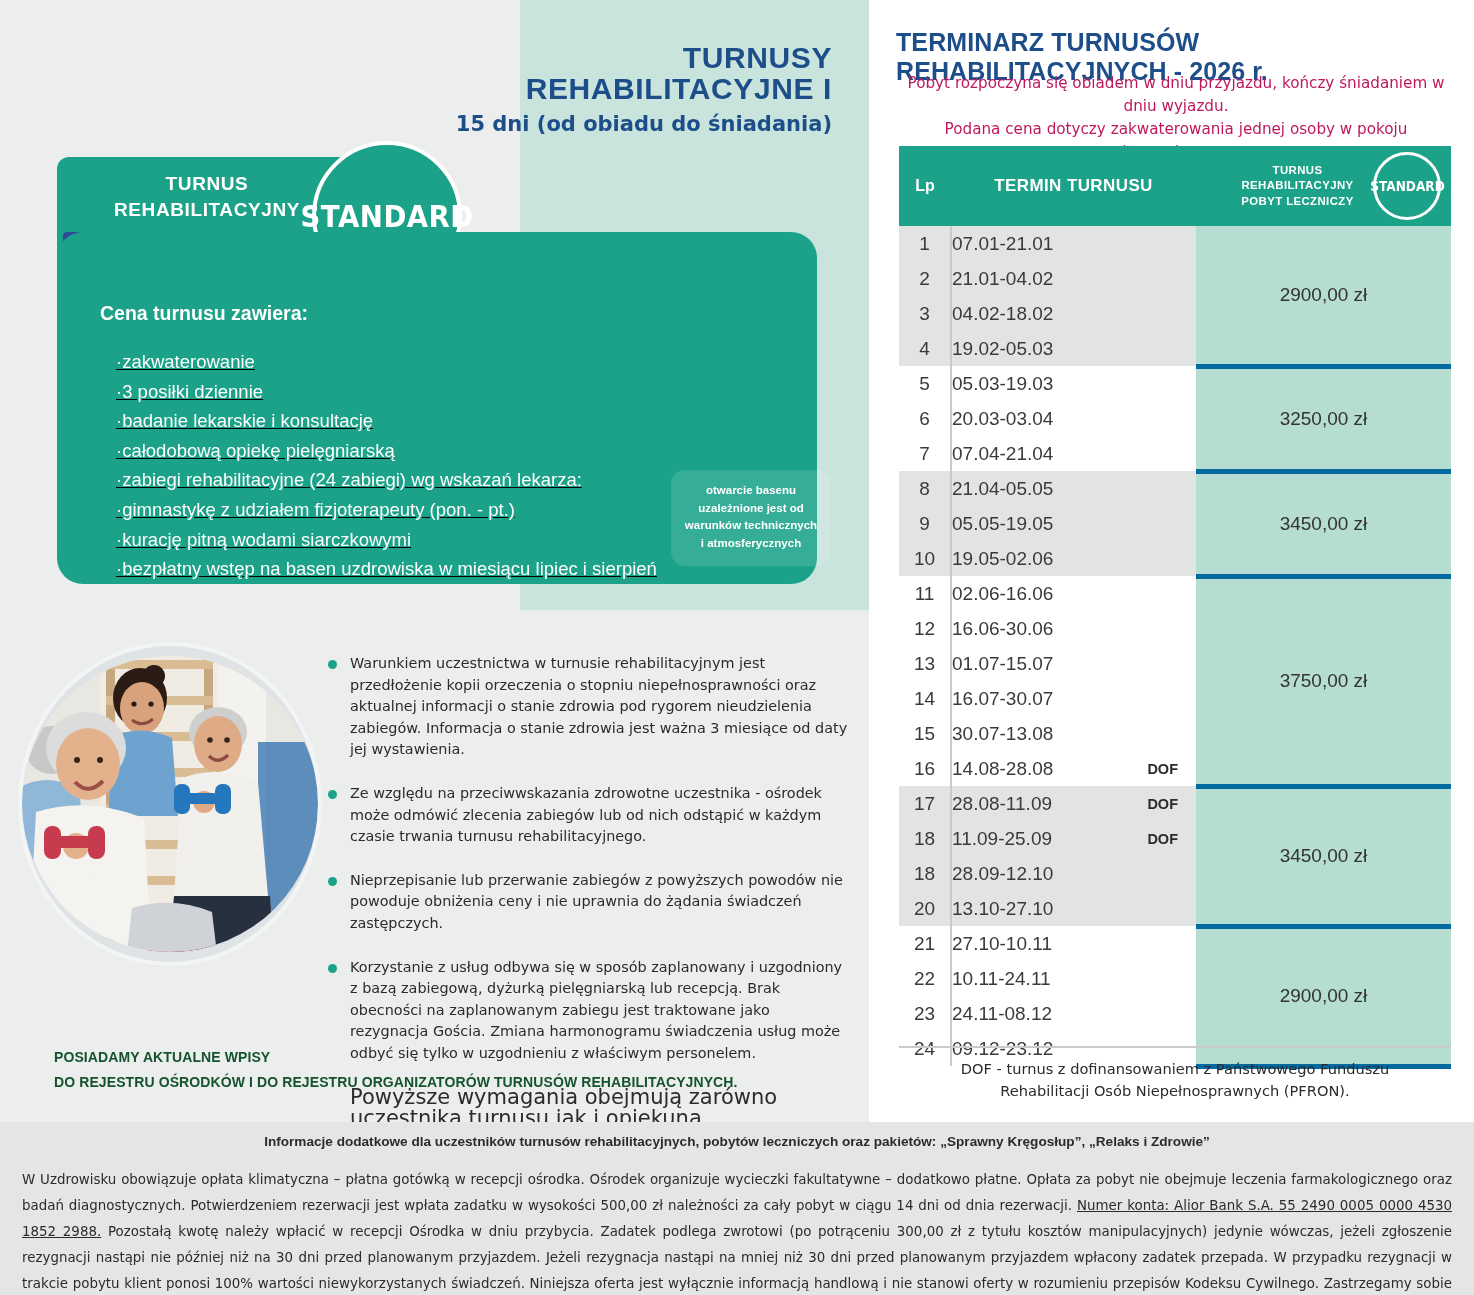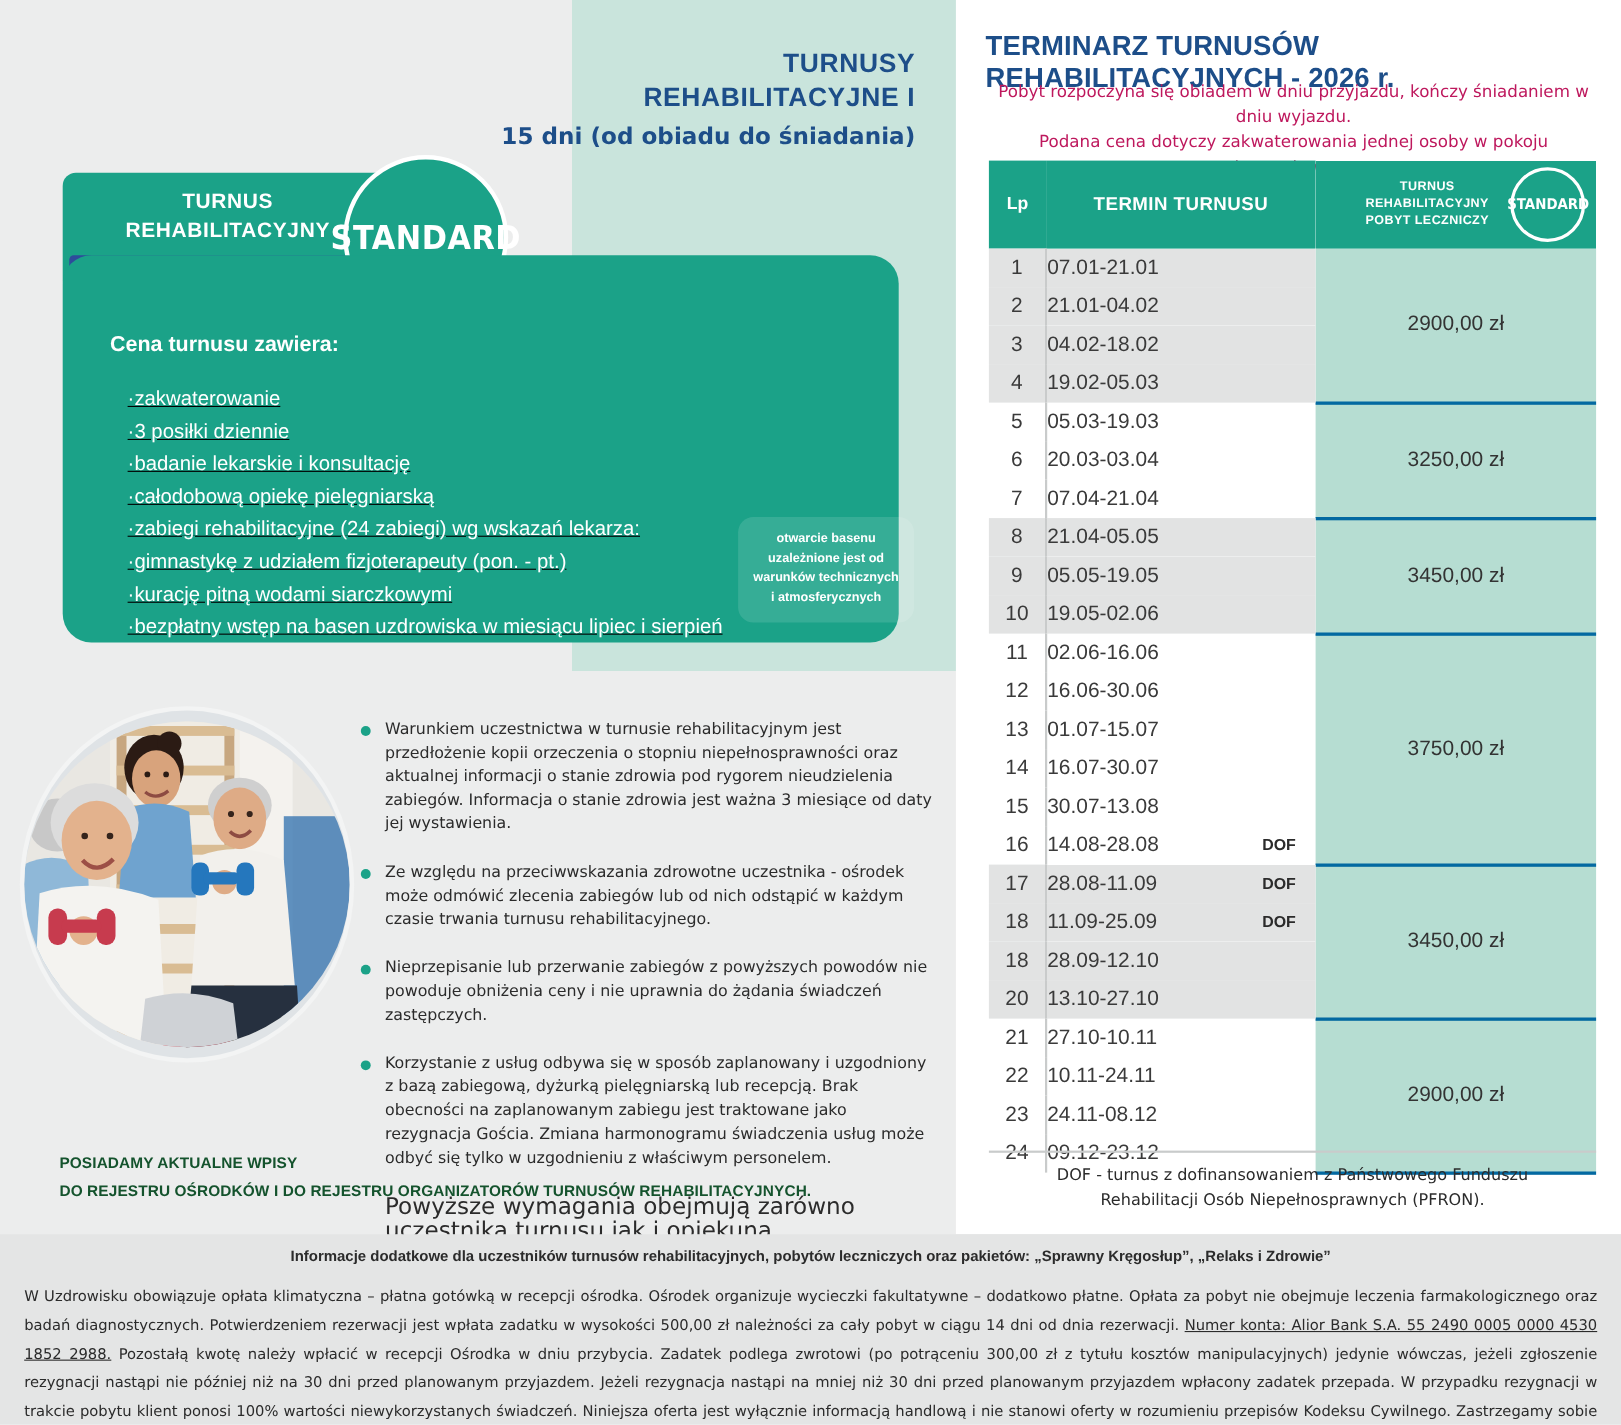--- a/index.html
+++ b/index.html
@@ -23,21 +23,21 @@
     position:absolute;left:869px;top:0;width:605px;height:1122px;
     background:#ffffff;
   }
 
   
   .headline{
     position:absolute;left:420px;top:42px;width:412px;
     text-align:right;color:#1a4f8a;
   }
   .headline .l1{
-    font-size:24px;font-weight:bold;letter-spacing:.6px;line-height:31px;
+    font-size:30px;font-weight:bold;letter-spacing:.6px;line-height:31px;
     color:#1d4e89;
   }
   .headline .sub{
     margin-top:8px;font-size:21px;color:#1d4e89;font-weight:600;
     font-family:"DejaVu Sans", sans-serif;
   }
 
   
   .badge-wrap{position:absolute;left:57px;top:157px;width:420px;height:120px;}
   .badge-green{
@@ -163,21 +163,21 @@
   td.c-term{
     font-size:19px;color:#3a3a3a;position:relative;padding-left:52px;
   }
   td.c-term .dof{
     position:absolute;right:18px;top:50%;transform:translateY(-50%);
     font-size:14.5px;font-weight:bold;color:#2b2b2b;
   }
   tr.shade td.c-lp, tr.shade td.c-term{background:#e2e3e3;}
   td.c-price{
     background:#b6ddd2;text-align:center;font-size:19px;color:#333;
-    border-bottom:3px solid #0369a1;
+    border-bottom:5px solid #0369a1;
   }
   .sched-footnote{
     position:absolute;left:899px;top:1058px;width:552px;text-align:center;
     color:#2b2b2b;font-size:14.6px;line-height:22px;
     font-family:"DejaVu Sans", sans-serif;
   }
   .tbl-bottomline{
     position:absolute;left:899px;top:1046px;width:552px;height:2px;background:#c9cbcb;
   }
 

